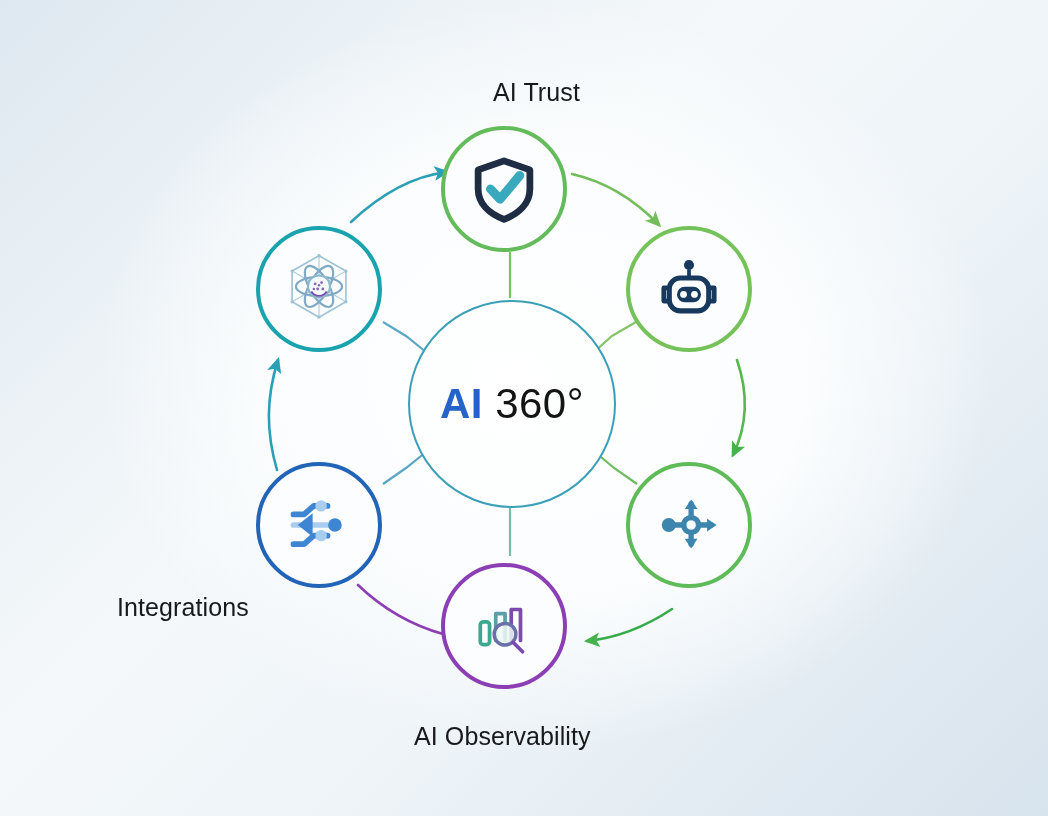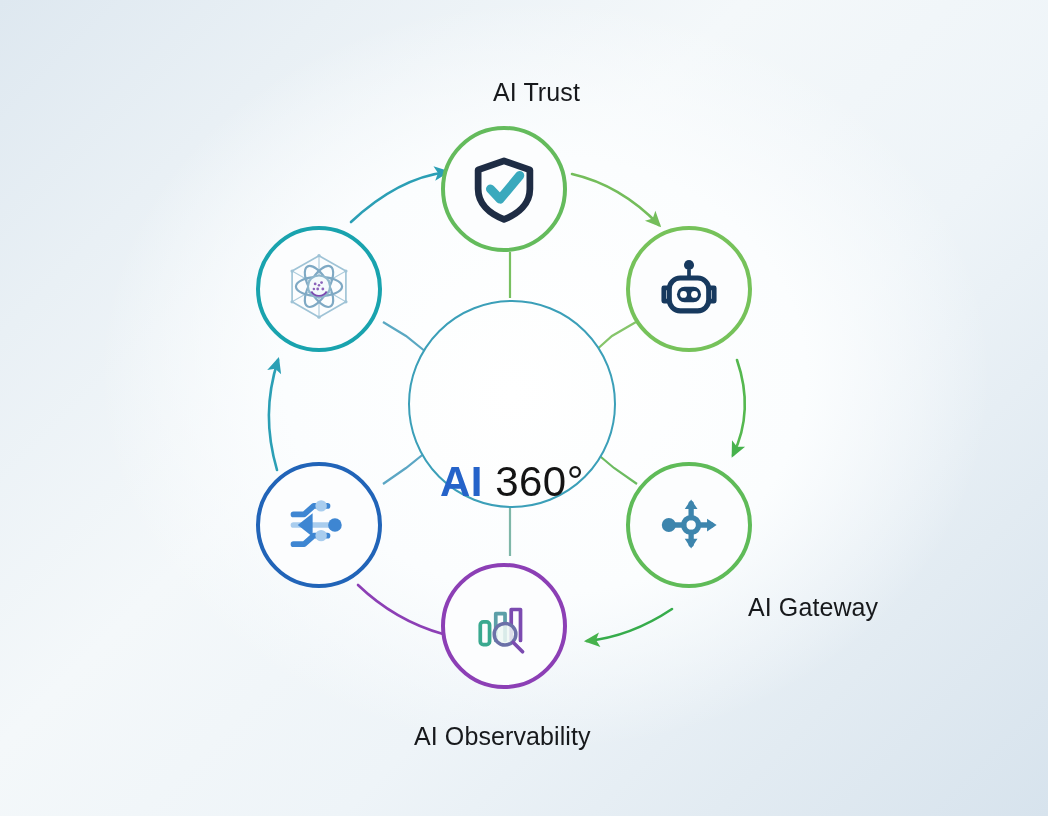--- a/index.html
+++ b/index.html
@@ -51,21 +51,21 @@
   #hub {
     position: absolute;
     left: 408px;
     top: 300px;
     width: 204px;
     height: 204px;
     border-radius: 50%;
     border: 2px solid #3b9fb8;
     background: radial-gradient(circle at 50% 45%, #ffffff 0%, #fdfefe 70%, #fafcfd 100%);
     display: flex;
-    align-items: flex-end;
+    align-items: center;
     justify-content: center;
   }
   #hub-text {
     font-size: 42px;
     letter-spacing: 0.5px;
     white-space: nowrap;
   }
   #hub-text .ai {
     color: #2563c9;
     font-weight: 700;
@@ -153,21 +153,20 @@
           <line x1="41" y1="32" x2="53" y2="32"></line>
           <line x1="27" y1="32" x2="17" y2="32"></line>
         </g>
         <path d="M34 8 L40 17 L28 17 Z" fill="#3d85ad"></path>
         <path d="M34 54 L40 45 L28 45 Z" fill="#3d85ad"></path>
         <path d="M58 32 L49 38 L49 26 Z" fill="#3d85ad"></path>
         <circle cx="13" cy="32" r="6.6" fill="#3d85ad"></circle>
       </svg>
     </span>
   </div>
-  <div class="label" style="left:748px; top:593px;">AI Gateway</div>
 
   <div class="node" style="left:441px; top:563px; width:126px; height:126px; border:4px solid #8c3fb5;">
     <span>
       <svg width="66" height="66" viewBox="0 0 64 64">
         <g fill="none" stroke-width="3.6" stroke-linejoin="round" stroke-linecap="round">
           <rect x="9" y="28" width="9" height="22" rx="3" stroke="#3aa98f"></rect>
           <path d="M24 46 L24 20 L33 20 L33 46" stroke="#5c9fa8"></path>
           <path d="M39 46 L39 16 L48 16 L48 46" stroke="#7b4bb0"></path>
         </g>
         <circle cx="33" cy="40" r="10.5" fill="#eff8f5" fill-opacity="0.85" stroke="#6b71a8" stroke-width="3.4"></circle>
@@ -187,20 +186,21 @@
         <g fill="none" stroke="#a9cdee" stroke-width="5.4" stroke-linecap="round" stroke-linejoin="round">
           <path d="M8 32 L42 32"></path>
         </g>
         <path d="M12 32 L26 21 L26 43 Z" fill="#3e86d2"></path>
         <circle cx="34" cy="14" r="5.4" fill="#a9cdee"></circle>
         <circle cx="34" cy="42" r="5.4" fill="#a9cdee"></circle>
         <circle cx="47" cy="32" r="6.4" fill="#3e86d2"></circle>
       </svg>
     </span>
   </div>
+  <div class="label" style="left:117px; top:593px;">Integrations</div>
 
   <div class="node" style="left:256px; top:226px; width:126px; height:126px; border:4px solid #19a3ae;">
     <span>
       <svg width="82" height="82" viewBox="0 0 64 64">
         <path d="M32 6 L53 18 L53 42 L32 54 L11 42 L11 18 Z" fill="none" stroke="#9fc3d6" stroke-width="1.3"></path>
         <g stroke="#9fc3d6" stroke-width="0.9" fill="none" opacity="0.85">
           <line x1="32" y1="6" x2="32" y2="54"></line>
           <line x1="11" y1="18" x2="53" y2="42"></line>
           <line x1="53" y1="18" x2="11" y2="42"></line>
         </g>

